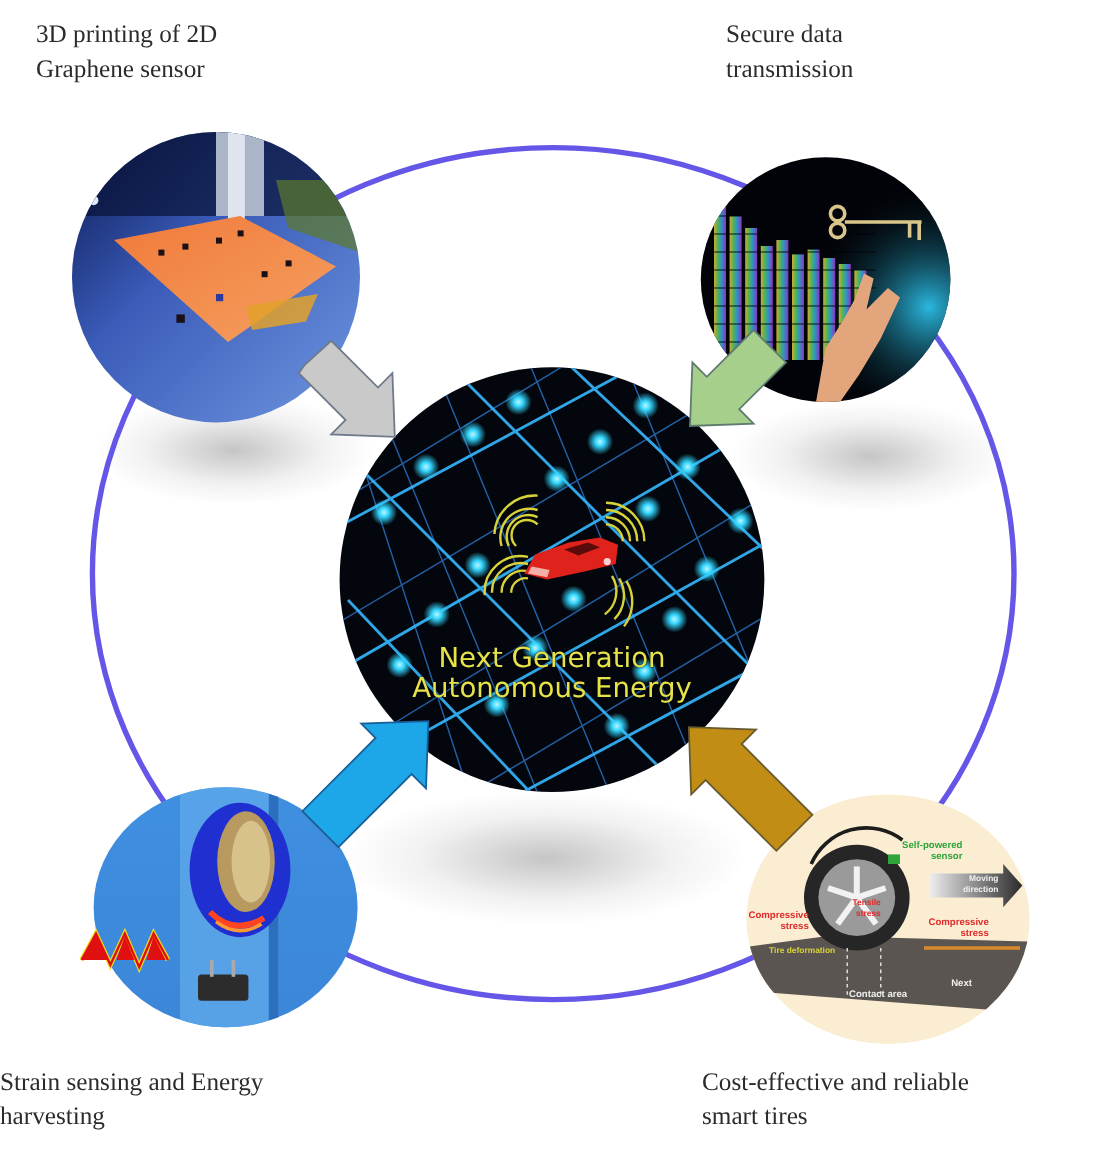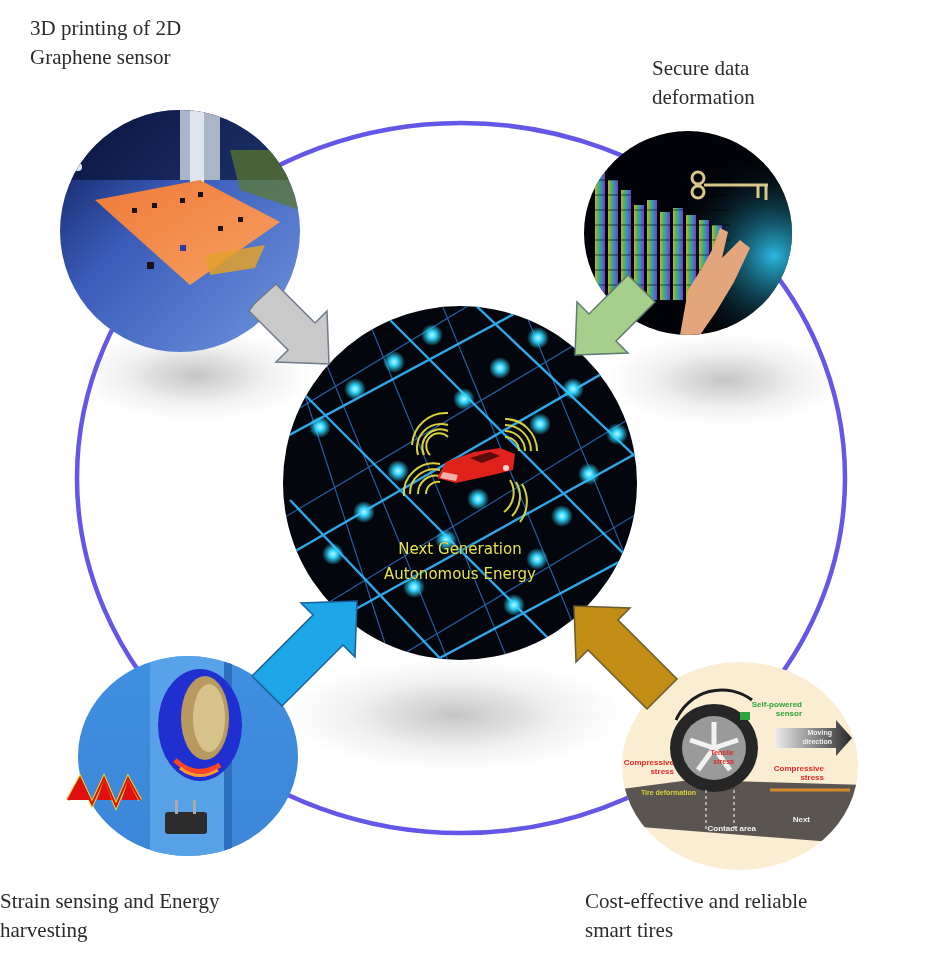--- a/index.html
+++ b/index.html
@@ -2,21 +2,21 @@
 <html><head>
 <meta charset="utf-8">
 <style>
   html, body { margin:0; padding:0; background:#ffffff; }
   body { width:925px; height:960px; position:relative; overflow:hidden;
          font-family:"Liberation Sans", "DejaVu Sans", sans-serif; }
   .stage { position:absolute; left:0; top:0; width:925px; height:960px; }
   .label { position:absolute; text-align:left; color:#2b2b2b;
            font-family:Liberation Serif, serif; font-size:21px; line-height:29px; }
   .center-text { position:absolute; text-align:center; color:#e6e24a;
-                 font-family:"DejaVu Sans", sans-serif; font-size:15px; line-height:25px;
+                 font-family:"DejaVu Sans", sans-serif; font-size:23px; line-height:25px;
                  left:305px; width:310px; text-shadow:0 0 2px #000; }
   .shadow { position:absolute; border-radius:50%;
             background:radial-gradient(ellipse at center, rgba(150,150,150,0.55) 0%, rgba(200,200,200,0.25) 45%, rgba(255,255,255,0) 72%); }
   .mini { position:absolute; font-family:"Liberation Sans", sans-serif; font-weight:bold; font-size:8px; line-height:9px; text-align:right; }
 </style>
 </head>
 <body>
 
 <div class="stage">
 
@@ -284,23 +284,23 @@
 
   <div class="center-text" style="top:537px;">
     <div>Next Generation</div>
     <div>Autonomous Energy</div>
   </div>
 
   <div class="label" style="left:30px;top:14px;width:250px;">
     <div>3D printing of 2D</div>
     <div>Graphene sensor</div>
   </div>
-  <div class="label" style="left:652px;top:14px;width:200px;margin-top:40px;">
+  <div class="label" style="left:605px;top:14px;width:200px;">
     <div>Secure data</div>
-    <div>deformation</div>
+    <div>transmission</div>
   </div>
   <div class="label" style="left:0px;top:887px;width:345px;">
     <div>Strain sensing and Energy</div>
     <div>harvesting</div>
   </div>
   <div class="label" style="left:585px;top:887px;width:330px;">
     <div>Cost-effective and reliable</div>
     <div>smart tires</div>
   </div>
 </div>

